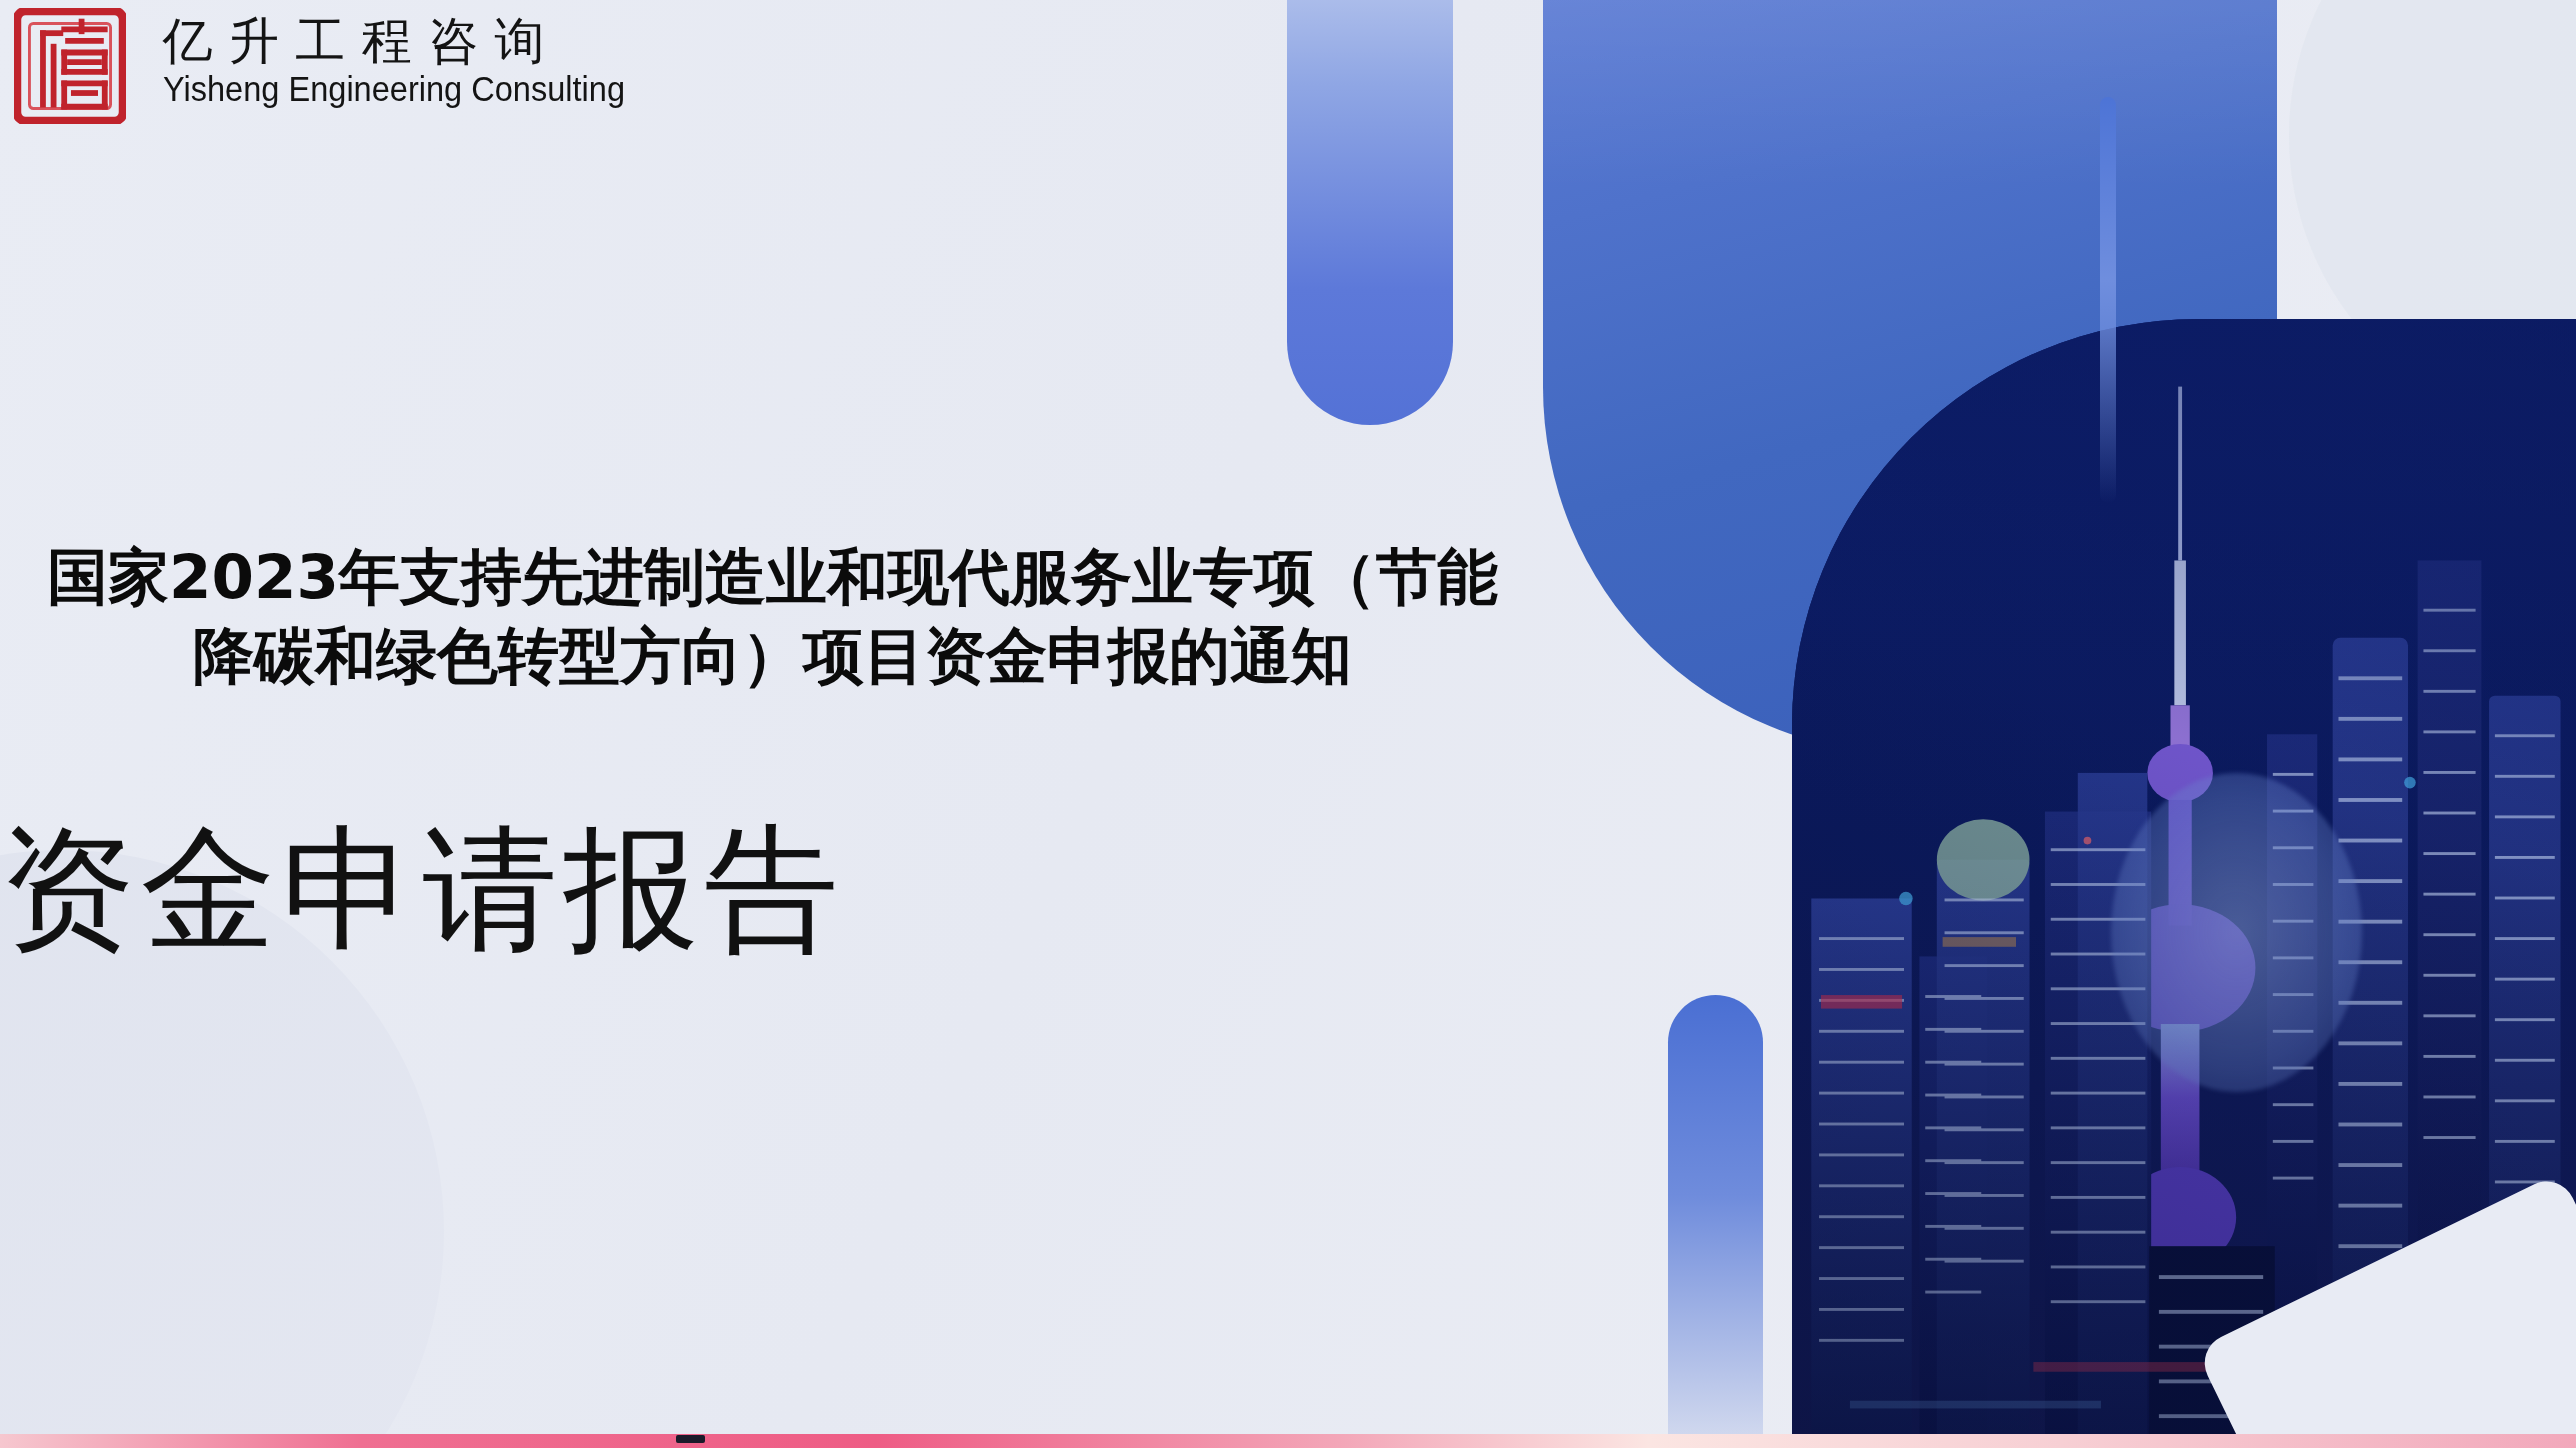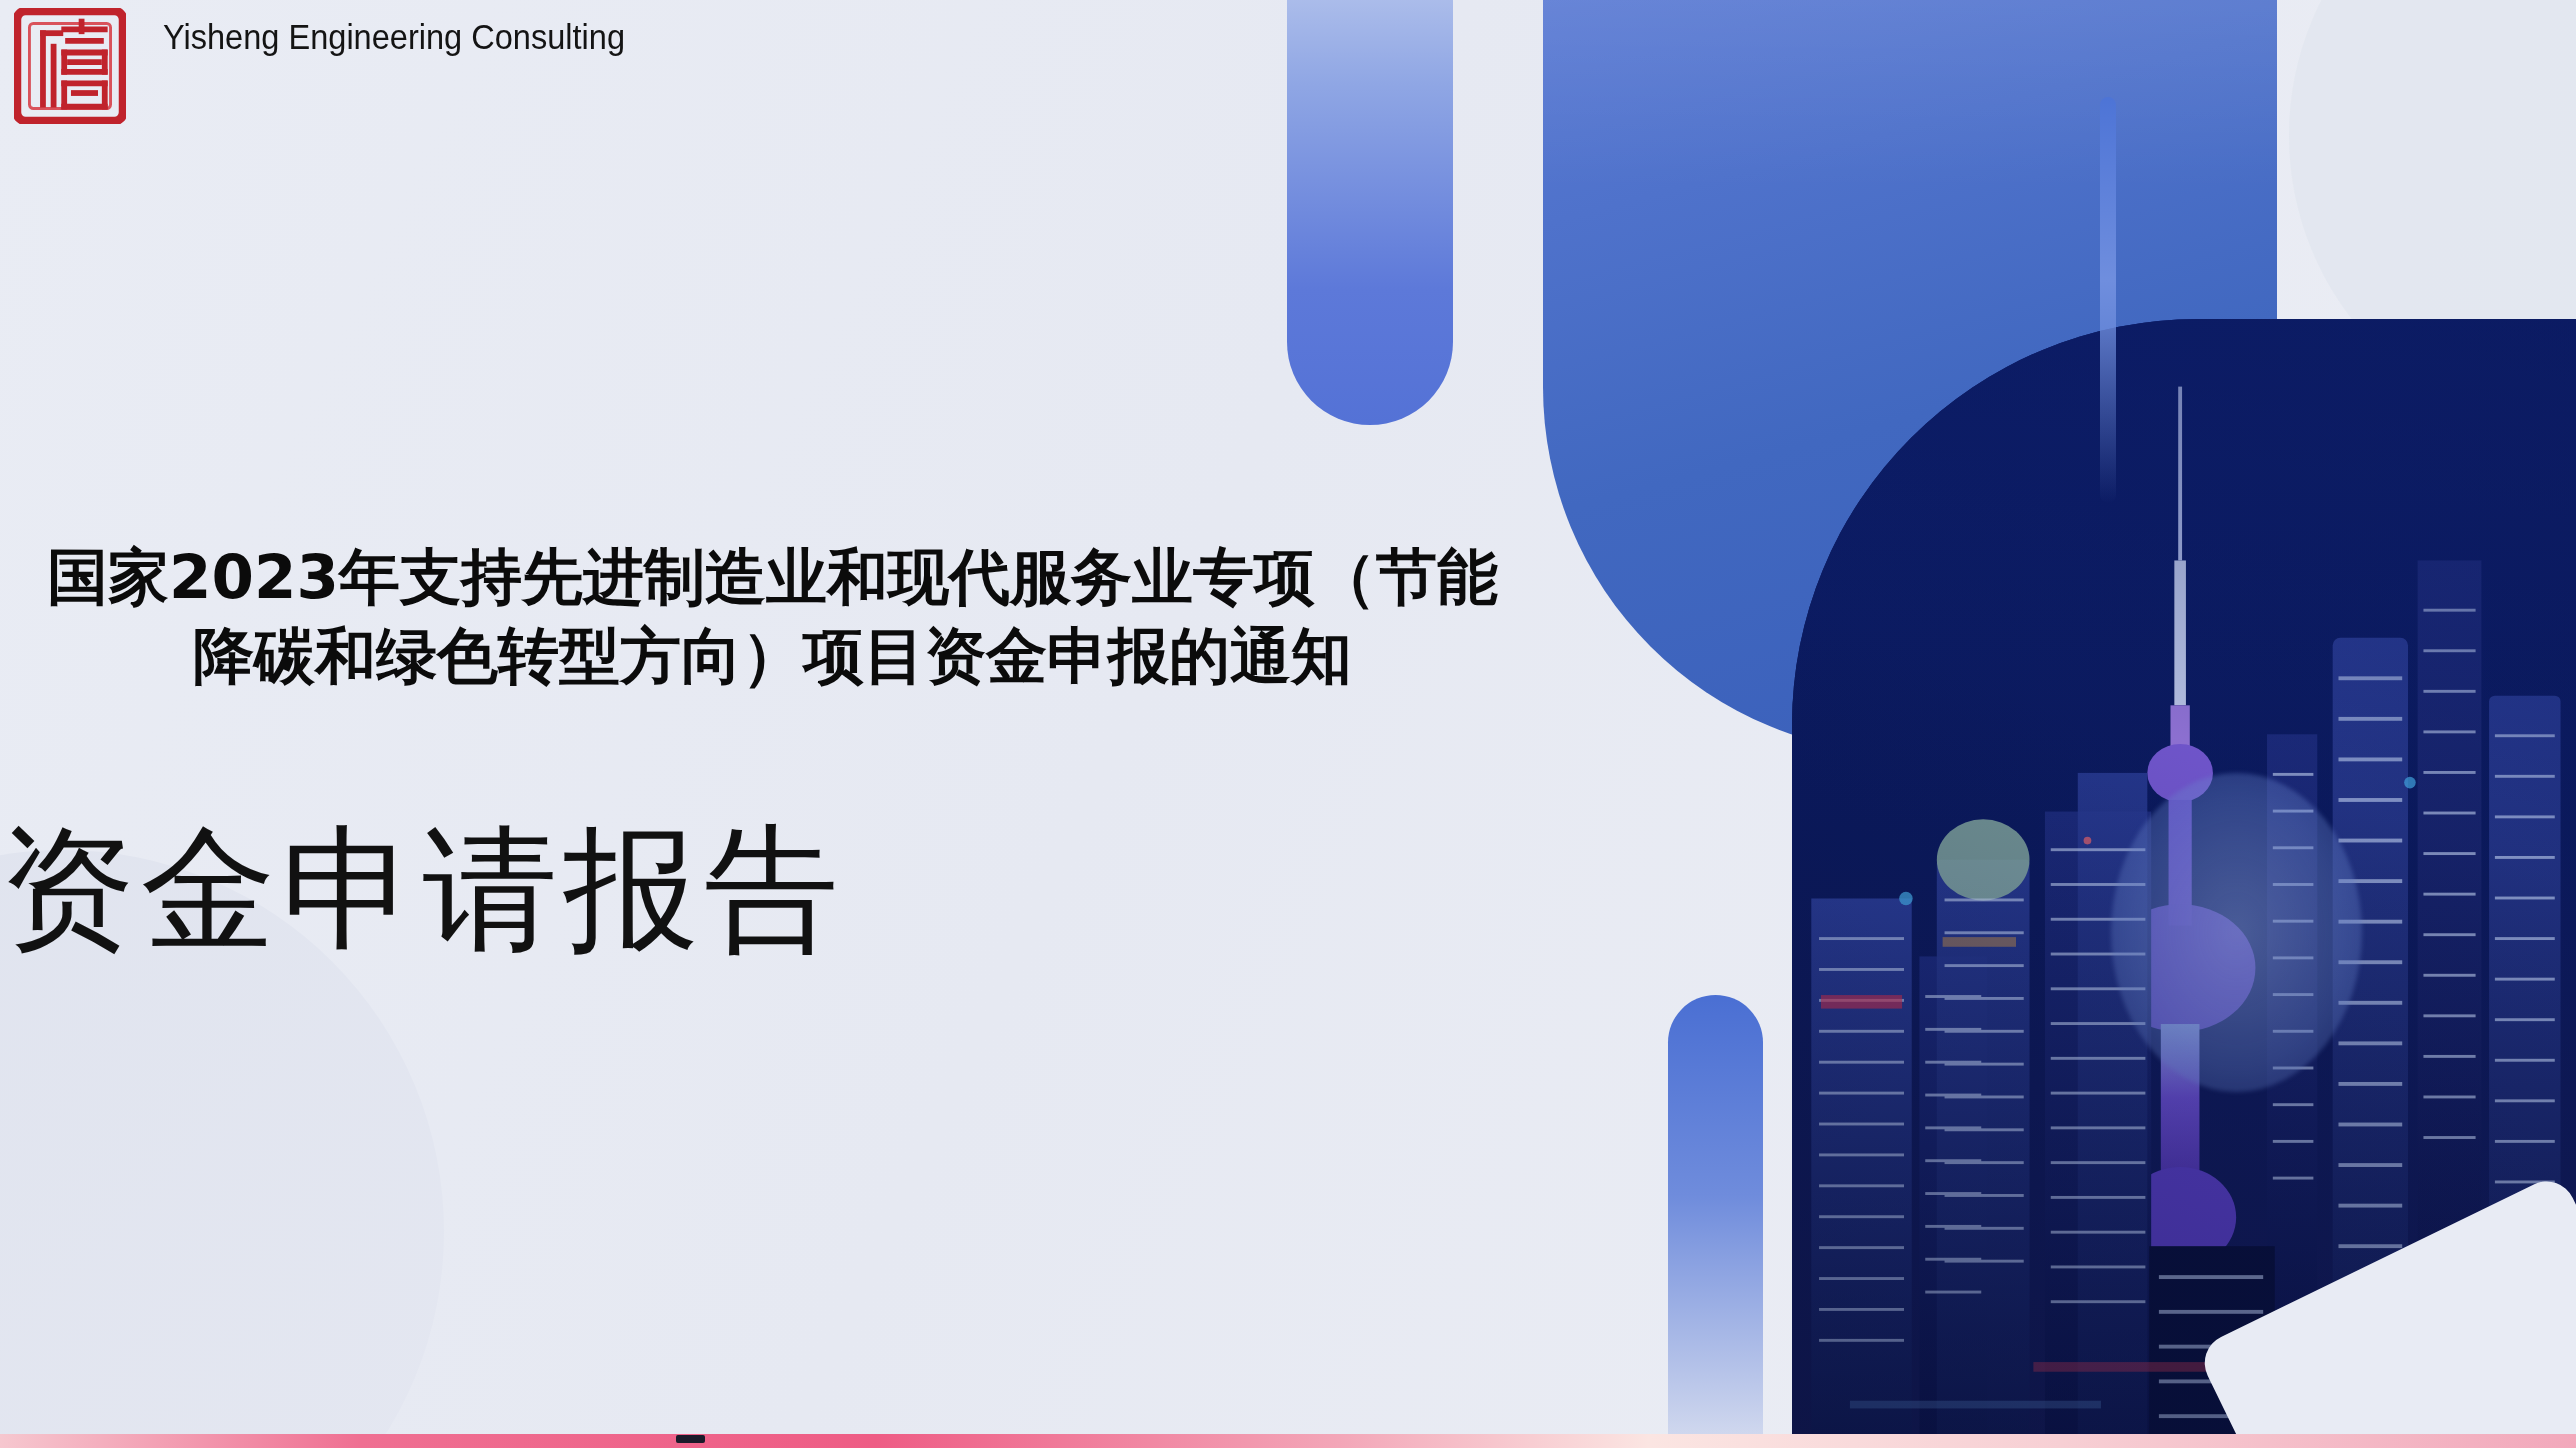--- a/index.html
+++ b/index.html
@@ -340,20 +340,21 @@
           <path d="M58 56 L88 56"></path>
           <path d="M52 78 L94 78"></path>
           <path d="M52 78 L52 102"></path>
           <path d="M94 78 L94 102"></path>
           <path d="M52 102 L94 102"></path>
           <path d="M62 88 L84 88"></path>
         </g>
       </svg>
     </div>
     <div class="logo-text">
+      <div class="logo-cn">亿升工程咨询</div>
       <div class="logo-en">Yisheng Engineering Consulting</div>
     </div>
   </div>
 
   <div class="title-block">
     <div class="title-main">国家2023年支持先进制造业和现代服务业专项（节能降碳和绿色转型方向）项目资金申报的通知</div>
   </div>
   <div class="subtitle">资金申请报告</div>
 
 </div>

